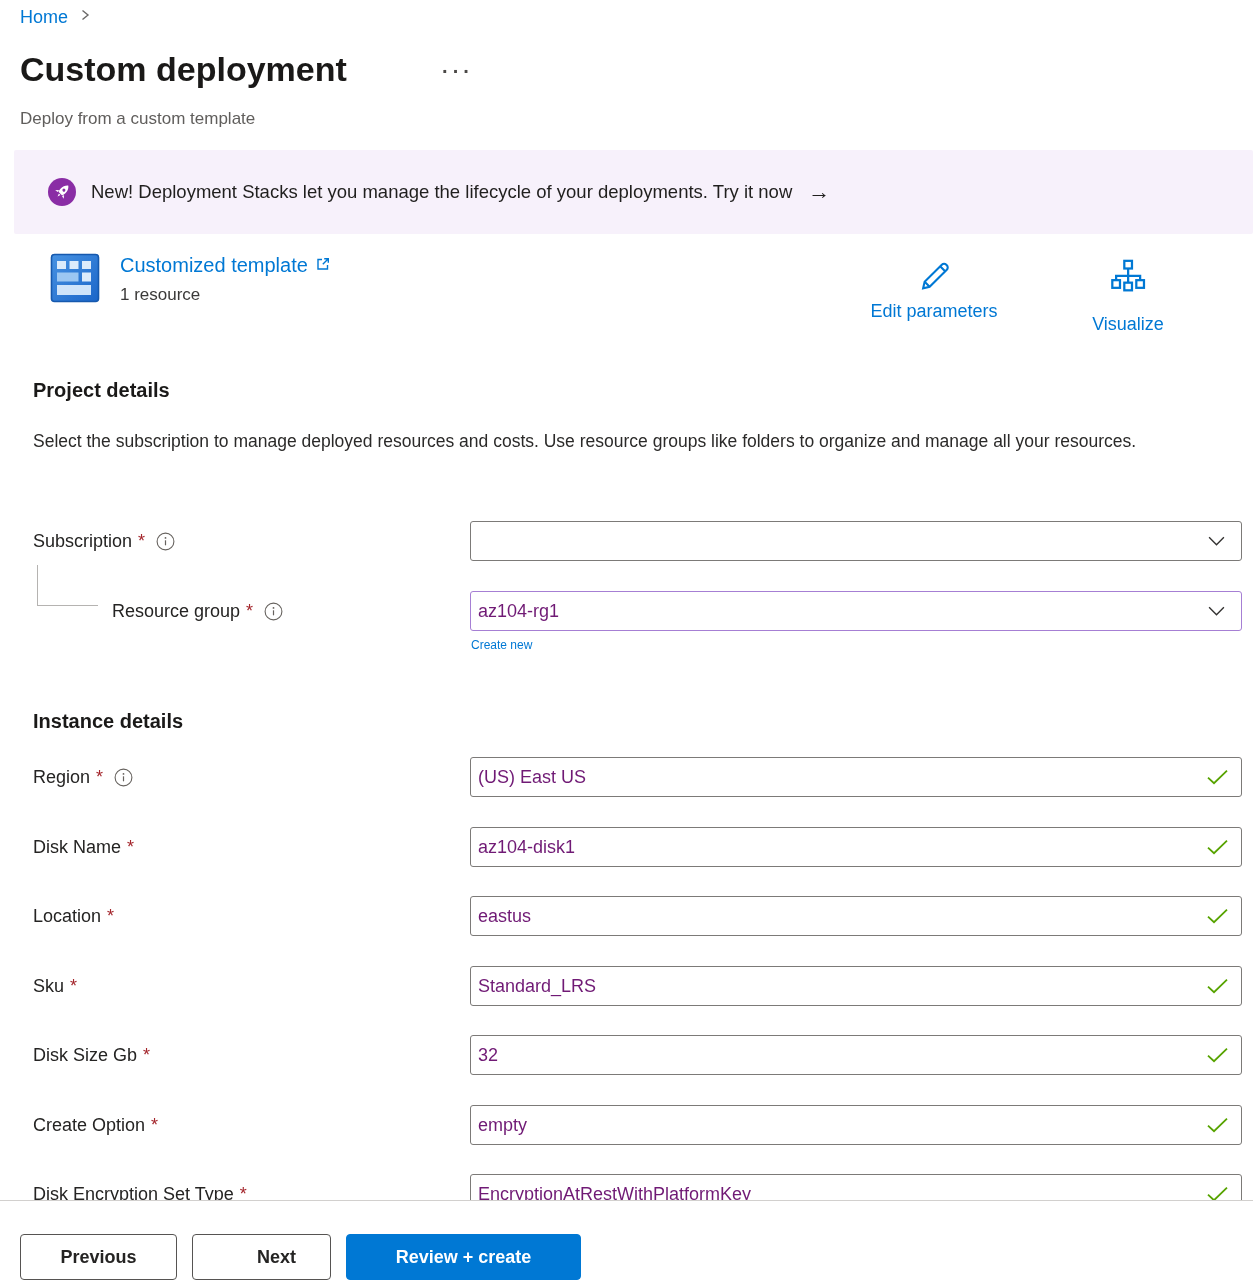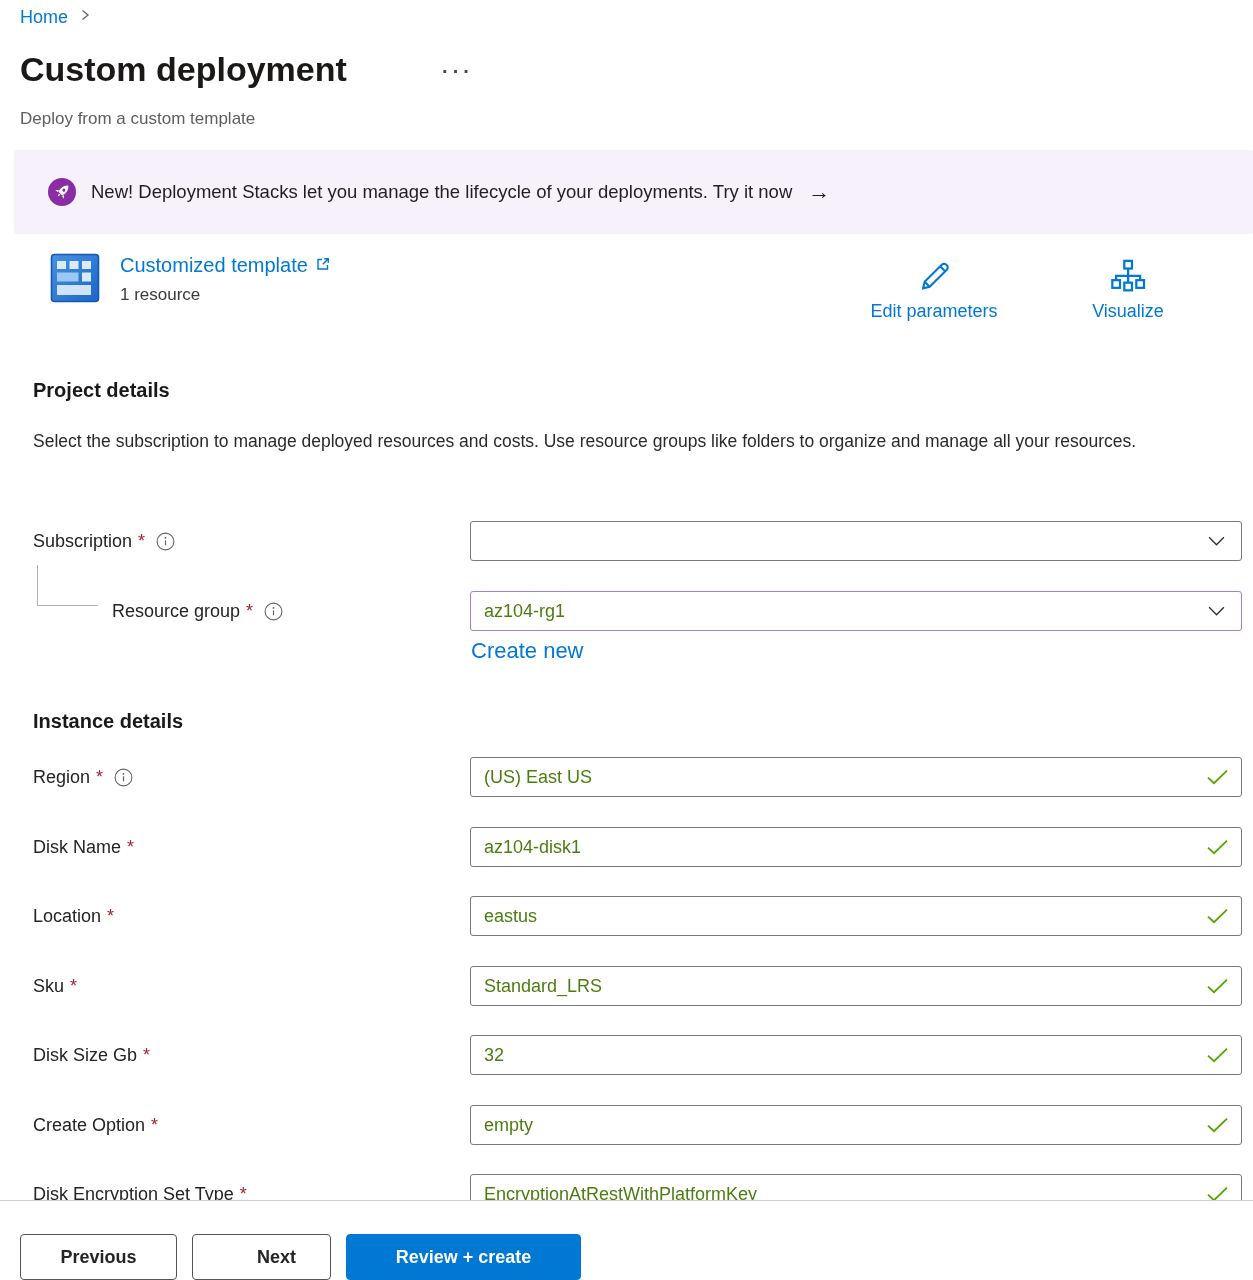--- a/index.html
+++ b/index.html
@@ -40,25 +40,25 @@
   #instance-heading{top:710px;}
   .description{position:absolute;top:426px;left:33px;width:1150px;font-size:17.5px;line-height:31px;color:#2b2a29;}
 
   
   .field-row{position:absolute;left:33px;width:1209px;height:40px;}
   .field-label{position:absolute;left:0;top:0;height:40px;display:flex;align-items:center;font-size:18px;color:#252423;}
   .field-label.indent{left:79px;}
   .req{color:var(--red);margin-left:6px;font-size:18px;}
   .info{margin-left:11px;display:inline-flex;cursor:pointer;}
   .field-control{position:absolute;left:437px;top:0;width:772px;height:40px;}
-  .field-input{width:100%;height:40px;border:1px solid #7C7A78;border-radius:3px;padding:0 44px 0 13px;font-size:18px;font-family:inherit;color:#4d7c0f;background:#fff;outline:none;}
+  .field-input{width:100%;height:40px;border:1px solid #7C7A78;border-radius:3px;padding:0 44px 0 7px;font-size:18px;font-family:inherit;color:#701a75;background:#fff;outline:none;}
   .field-input.focused{border:1.6px solid var(--purple);}
   .chev{position:absolute;right:16px;top:12px;display:inline-flex;cursor:pointer;}
   .check{position:absolute;right:13px;top:12px;display:inline-flex;}
-  .create-new{position:absolute;left:1px;top:47px;font-size:22px;color:var(--accent);text-decoration:none;cursor:pointer;}
+  .create-new{position:absolute;left:1px;top:47px;font-size:12px;color:var(--accent);text-decoration:none;cursor:pointer;}
   .connector{position:absolute;left:37px;top:565px;width:61px;height:41px;border-left:1px solid #b5b3b1;border-bottom:1px solid #b5b3b1;}
 
   
   .footer{position:absolute;top:1200px;left:0;width:100%;height:80px;background:#fff;border-top:1px solid #d2d0ce;}
   .btn{position:absolute;top:33px;height:46px;border-radius:4px;font-size:18px;font-weight:600;font-family:inherit;cursor:pointer;}
   .btn.secondary{background:#fff;border:1.5px solid #565452;color:#252423;}
   .btn.primary{background:var(--accent);border:1px solid var(--accent);color:#fff;}
 </style>
 </head>
 <body>
@@ -124,21 +124,21 @@
   <div class="toolbar-actions">
       <div class="action" style="left: 912px; margin-left: 22px;">
         <span class="action-icon">
           <svg width="40" height="40" viewBox="0 0 24 24" fill="none" stroke="#0078D4" stroke-width="1.25">
             <path d="M5.2 18.8l.9-3.9L16.4 4.6a1.9 1.9 0 0 1 2.7 0l.3.3a1.9 1.9 0 0 1 0 2.7L9.1 17.9l-3.9.9z"></path>
             <path d="M15.4 5.6l3 3M6.1 14.9l3 3"></path>
           </svg>
         </span>
         <span class="action-label">Edit parameters</span>
       </div>
-      <div class="action" style="left: 1128px;">
+      <div class="action" style="left: 1128px; gap: 13px;">
         <span class="action-icon">
           <svg width="40" height="40" viewBox="0 0 24 24" fill="none" stroke="#0078D4" stroke-width="1.35">
             <rect x="9.7" y="2.3" width="4.6" height="4.6"></rect>
             <path d="M12 6.9v4.4M12 11.3h-7.2v2.6M12 11.3h7.2v2.6M12 11.3v4.1"></path>
             <rect x="2.5" y="13.9" width="4.6" height="4.6"></rect>
             <rect x="9.7" y="15.4" width="4.6" height="4.6"></rect>
             <rect x="16.9" y="13.9" width="4.6" height="4.6"></rect>
           </svg>
         </span>
         <span class="action-label">Visualize</span>

